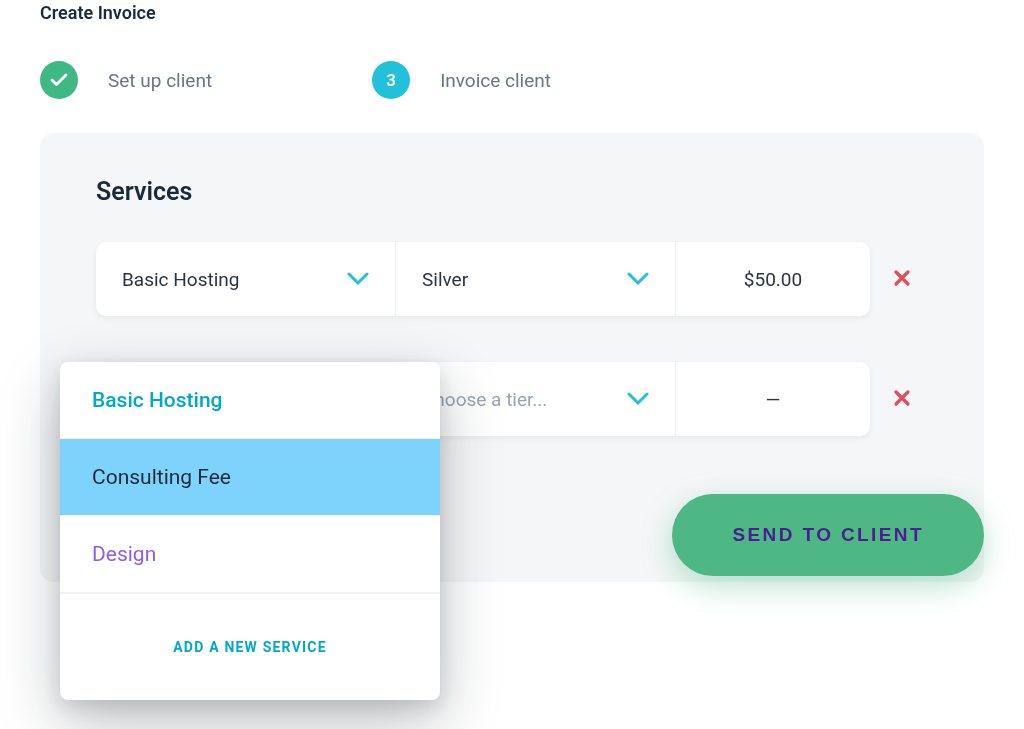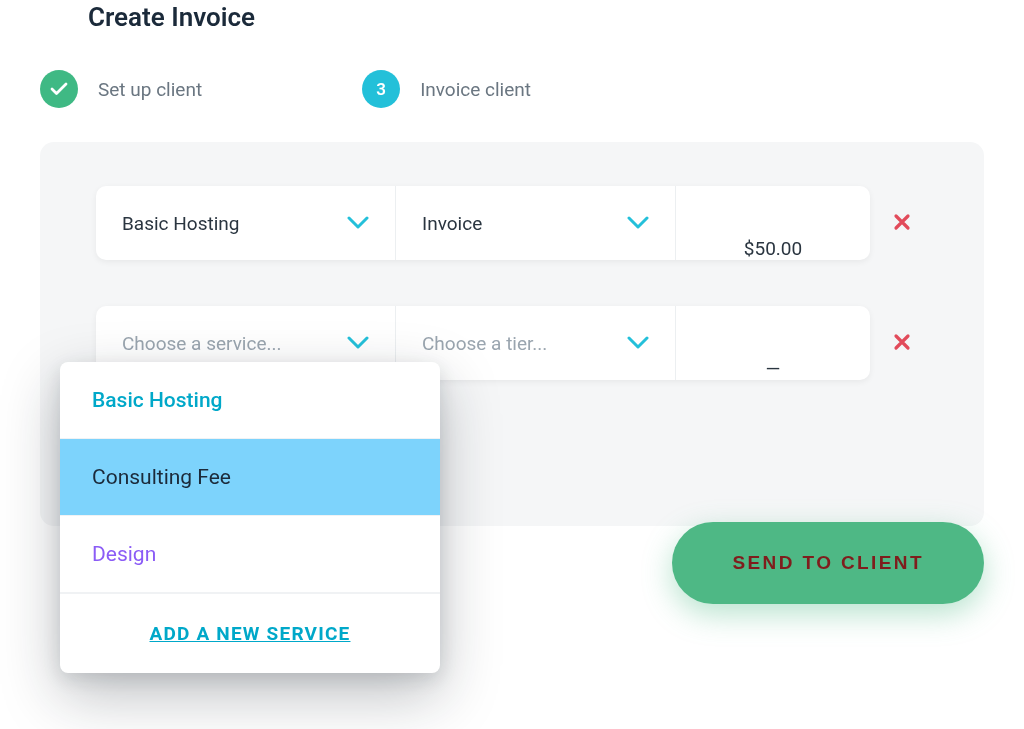--- a/index.html
+++ b/index.html
@@ -8,35 +8,34 @@
       background: #fff;
       padding: 0;
       width: 1024px;
       height: 729px;
       position: relative;
     }
     .page {
       padding: 2px 40px 0 40px;
     }
     .page-title {
-      font-size: 26px;
+      font-size: 18px;
       font-weight: 600;
       color: #1b2a3a;
       margin-bottom: 38px;
-      margin-left: 48px;
     }
     .steps {
       display: flex;
       gap: 160px;
       margin-bottom: 34px;
     }
     .step {
       display: flex;
       align-items: center;
-      gap: 20px;
+      gap: 30px;
     }
     .step-badge {
       width: 38px;
       height: 38px;
       border-radius: 50%;
       display: flex;
       align-items: center;
       justify-content: center;
       flex-shrink: 0;
     }
@@ -75,21 +74,21 @@
     .field {
       display: flex;
       align-items: center;
       justify-content: space-between;
       padding: 0 26px;
       height: 74px;
       font-size: 19px;
       color: #2a3540;
       border-right: 1px solid #eceff1;
     }
-    .field:last-child { border-right: none; align-items: flex-end; }
+    .field:last-child { border-right: none; }
     .field.service { flex: 0 0 300px; }
     .field.tier { flex: 0 0 280px; }
     .field.price { flex: 1; justify-content: center; color: #2a3540; }
     .placeholder { color: #9aa5af; }
     .chevron {
       width: 22px;
       height: 22px;
       display: flex;
       align-items: center;
       justify-content: center;
@@ -121,45 +120,43 @@
       padding: 26px 32px;
       font-size: 21px;
       color: #1b2a3a;
       cursor: pointer;
       border-bottom: 1px solid #f0f2f4;
     }
     .dropdown-item.selected { color: #00a8c9; font-weight: 500; }
     .dropdown-item.hover { background: #7dd3fc; }
     .dropdown-item.alt { color: #8b5cf6; }
     .dropdown-add {
-      padding: 28px 0;
+      padding: 45px 0;
       text-align: center;
-      font-size: 19px;
+      font-size: 14px;
       font-weight: 700;
       letter-spacing: 1.2px;
       color: #00a8c9;
       cursor: pointer;
       border-top: 1px solid #f0f2f4;
-      text-decoration: underline;
     }
     .send-btn {
       position: absolute;
       right: 40px;
       top: 494px;
       background: #4eb885;
-      color: #7f1d1d;
+      color: #4c1d95;
       border: none;
       border-radius: 55px;
       padding: 30px 60px;
       font-size: 19px;
       font-weight: 700;
       letter-spacing: 2.4px;
       cursor: pointer;
       box-shadow: 0 10px 30px rgba(78,184,133,0.4);
-      margin-top: 28px;
     }
     .check-icon svg { display: block; }
   </style>
 </head>
 <body>
 
 <div class="page">
   <h1 class="page-title">Create Invoice</h1>
 
   <div class="steps">
@@ -173,33 +170,34 @@
       </div>
       <span class="step-label">Set up client</span>
     </div>
     <div class="step">
       <div class="step-badge current">3</div>
       <span class="step-label">Invoice client</span>
     </div>
   </div>
 
   <div class="panel">
+    <h2 class="panel-title">Services</h2>
 
     <div class="service-row">
       <div class="field-group">
         <div class="field service">
           <span>Basic Hosting</span>
           <span class="chevron">
             <svg width="22" height="14" viewBox="0 0 22 14">
                 <path d="M2 2 L11 11 L20 2" stroke="#24c0da" stroke-width="3" fill="none" stroke-linecap="round" stroke-linejoin="round"></path>
               </svg>
           </span>
         </div>
         <div class="field tier">
-          <span>Invoice</span>
+          <span>Silver</span>
           <span class="chevron">
             <svg width="22" height="14" viewBox="0 0 22 14">
                 <path d="M2 2 L11 11 L20 2" stroke="#24c0da" stroke-width="3" fill="none" stroke-linecap="round" stroke-linejoin="round"></path>
               </svg>
           </span>
         </div>
         <div class="field price">
           <span>$50.00</span>
         </div>
       </div>

